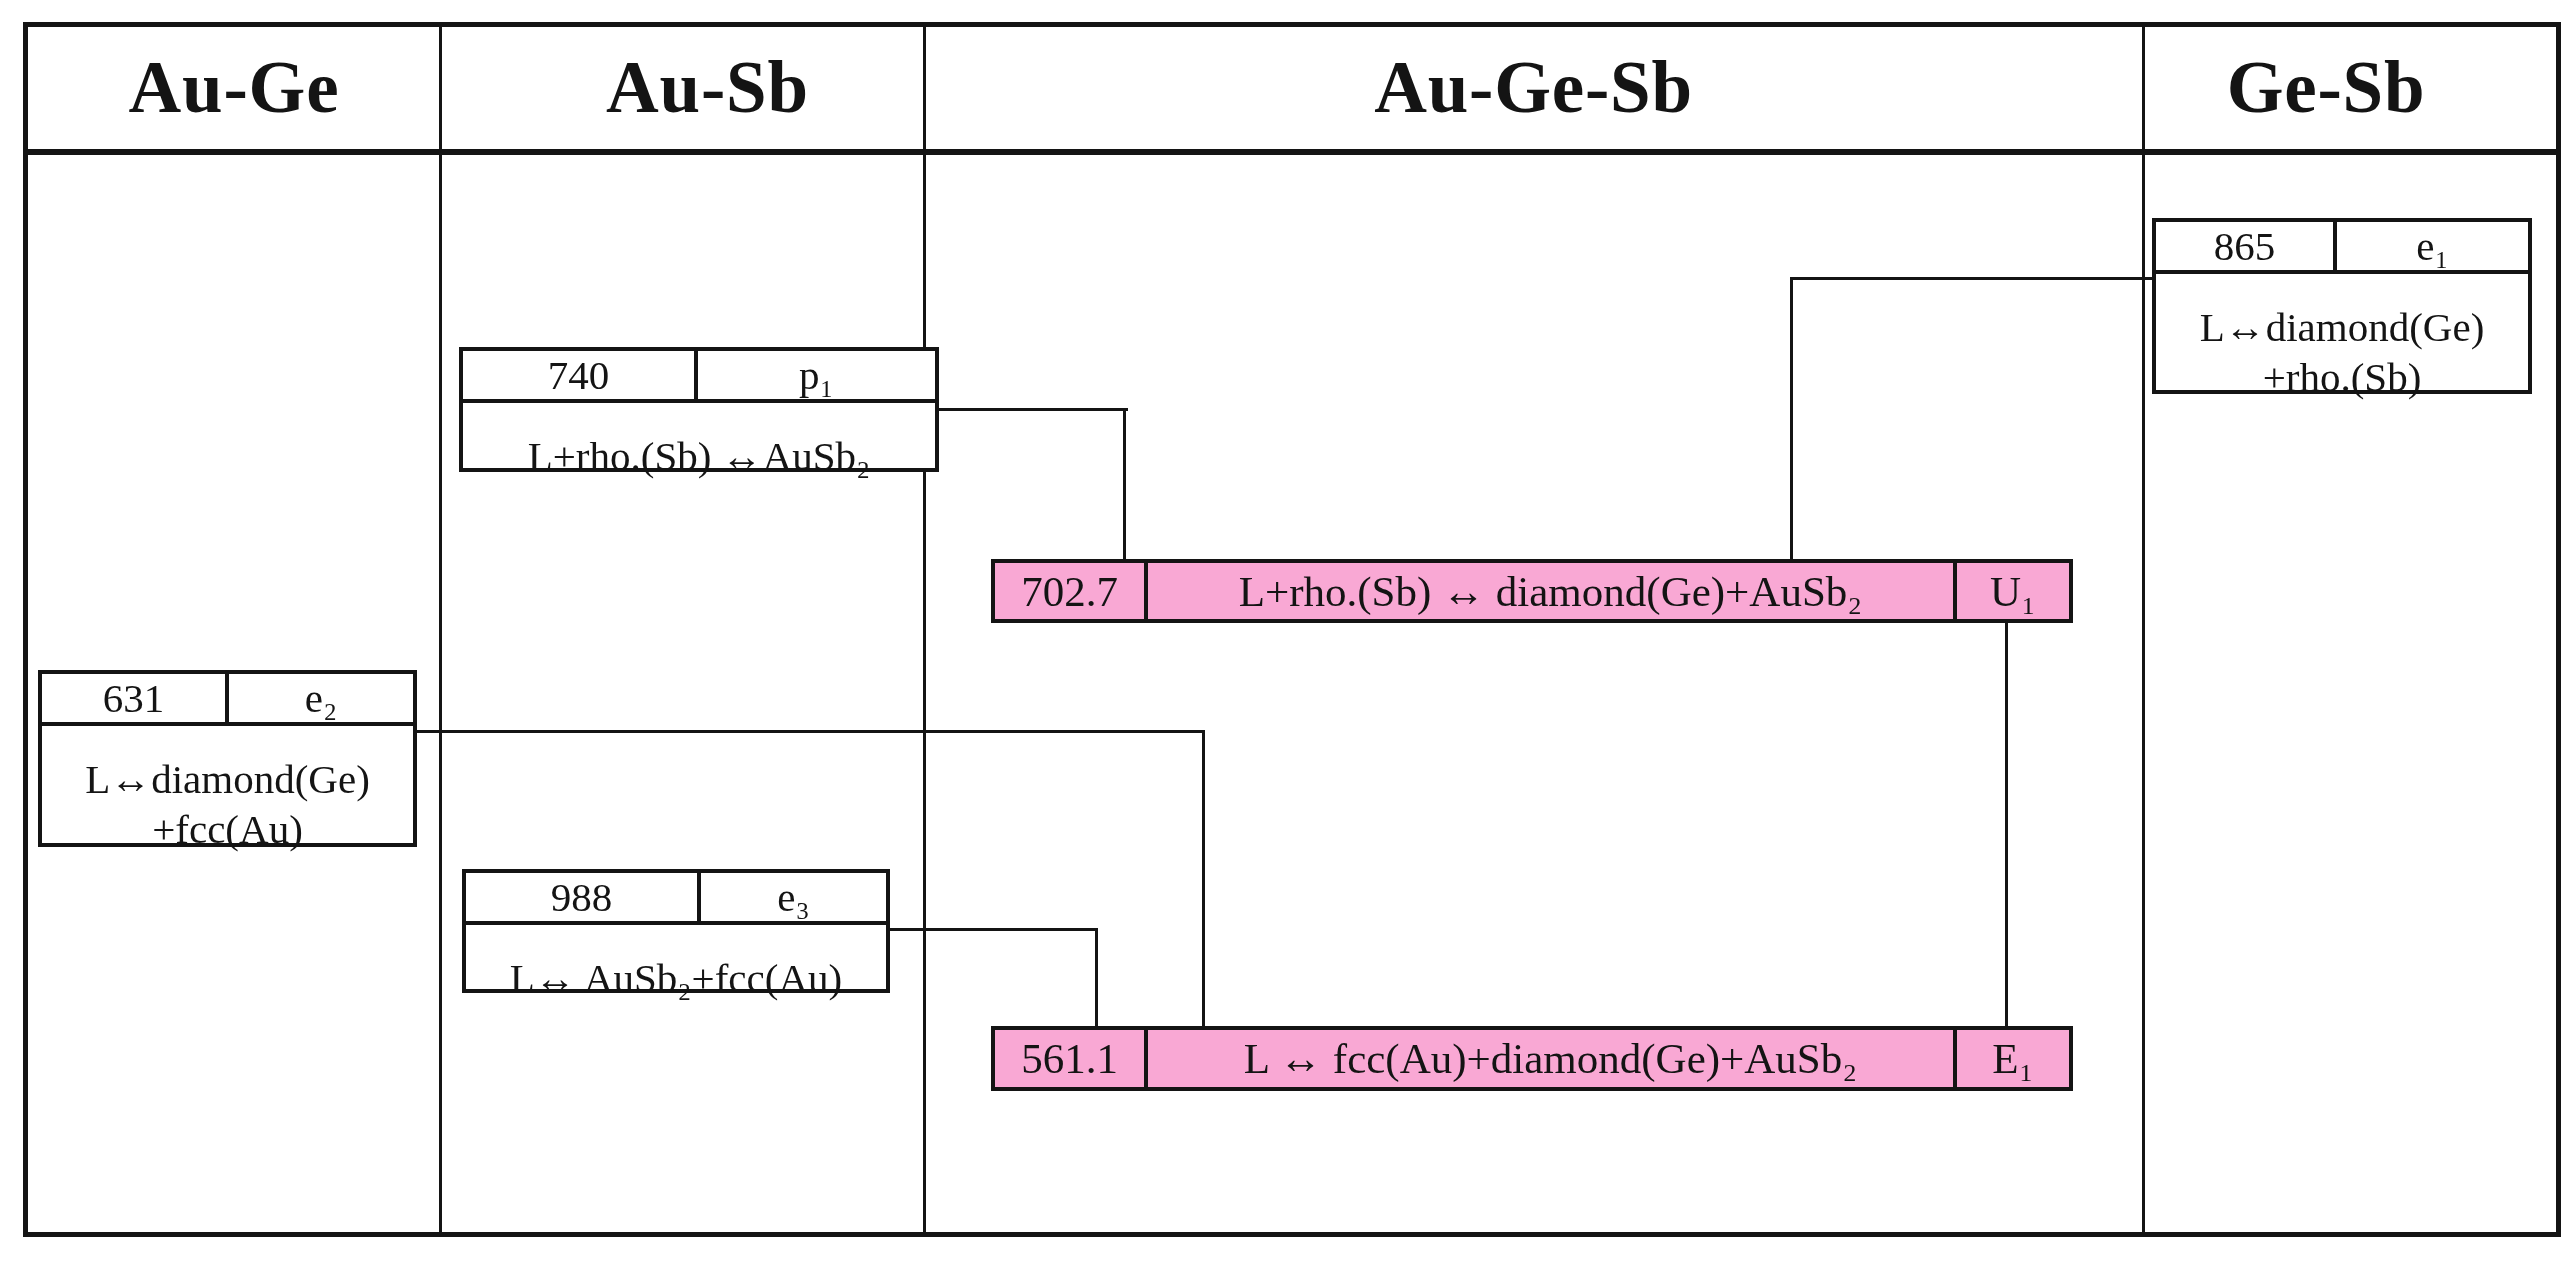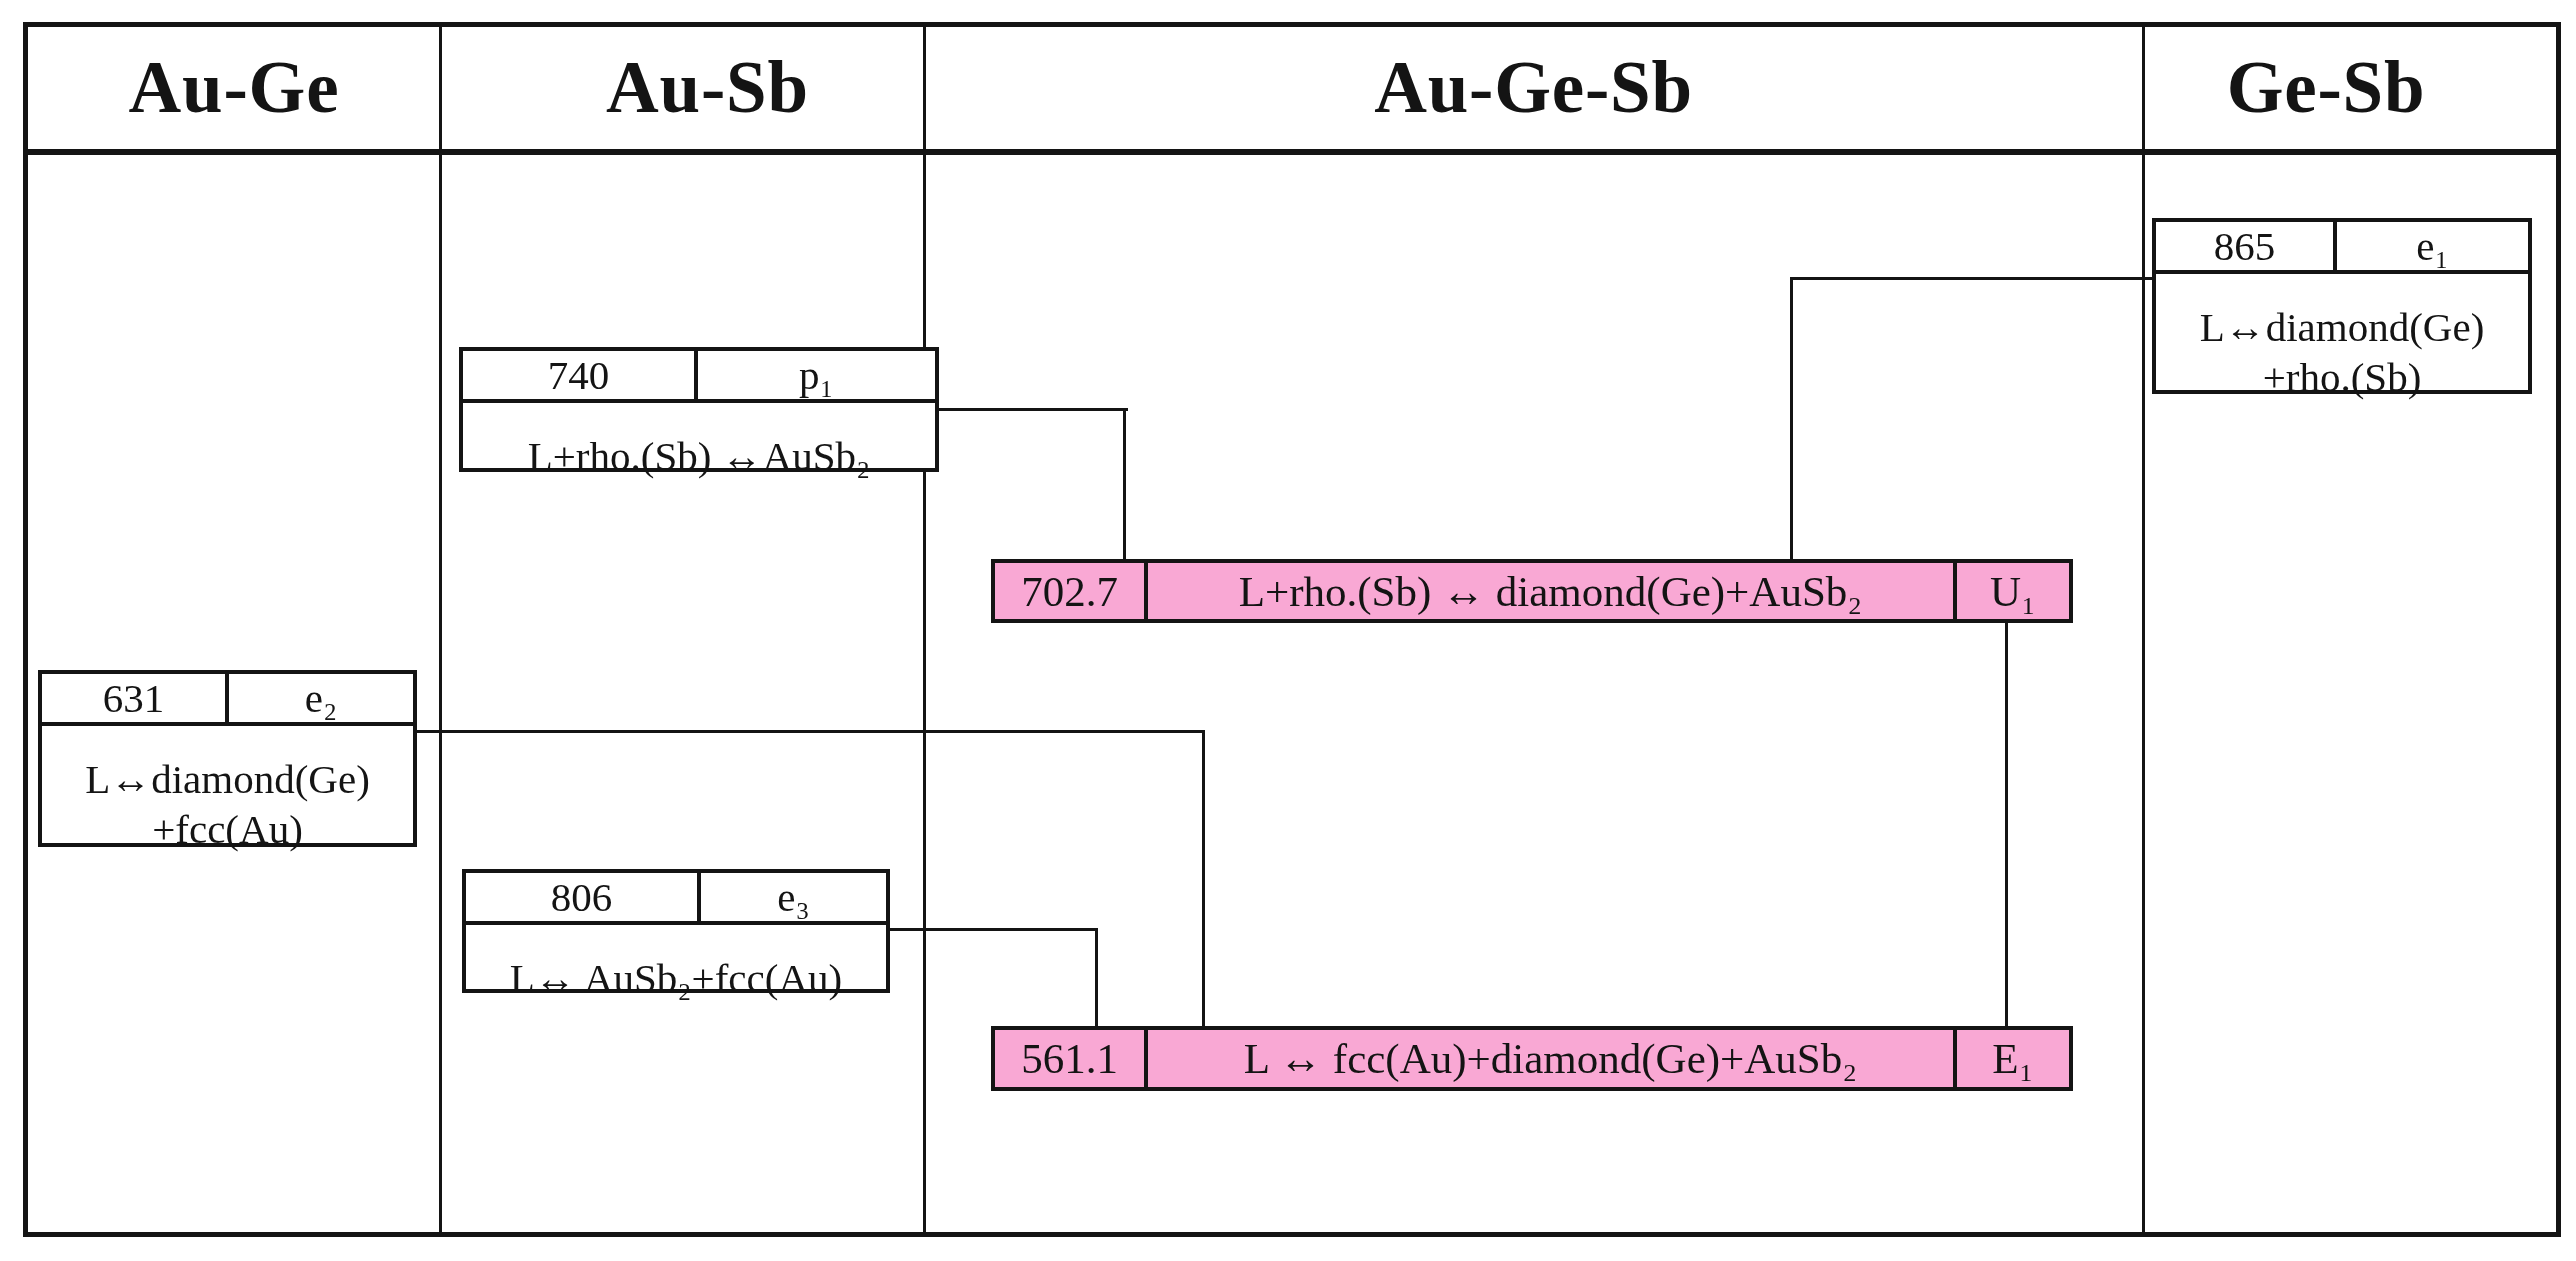--- a/index.html
+++ b/index.html
@@ -188,21 +188,21 @@
       <div class="temp">740</div>
       <div class="sym">p₁</div>
     </div>
     <div class="rxn">
       <div>L+rho.(Sb) ↔AuSb₂</div>
     </div>
   </div>
 
   <div class="bbox e3">
     <div class="toprow">
-      <div class="temp">806</div>
+      <div class="temp">988</div>
       <div class="sym">e₃</div>
     </div>
     <div class="rxn">
       <div>L↔ AuSb₂+fcc(Au)</div>
     </div>
   </div>
 
   <div class="bbox e1">
     <div class="toprow">
       <div class="temp">865</div>

